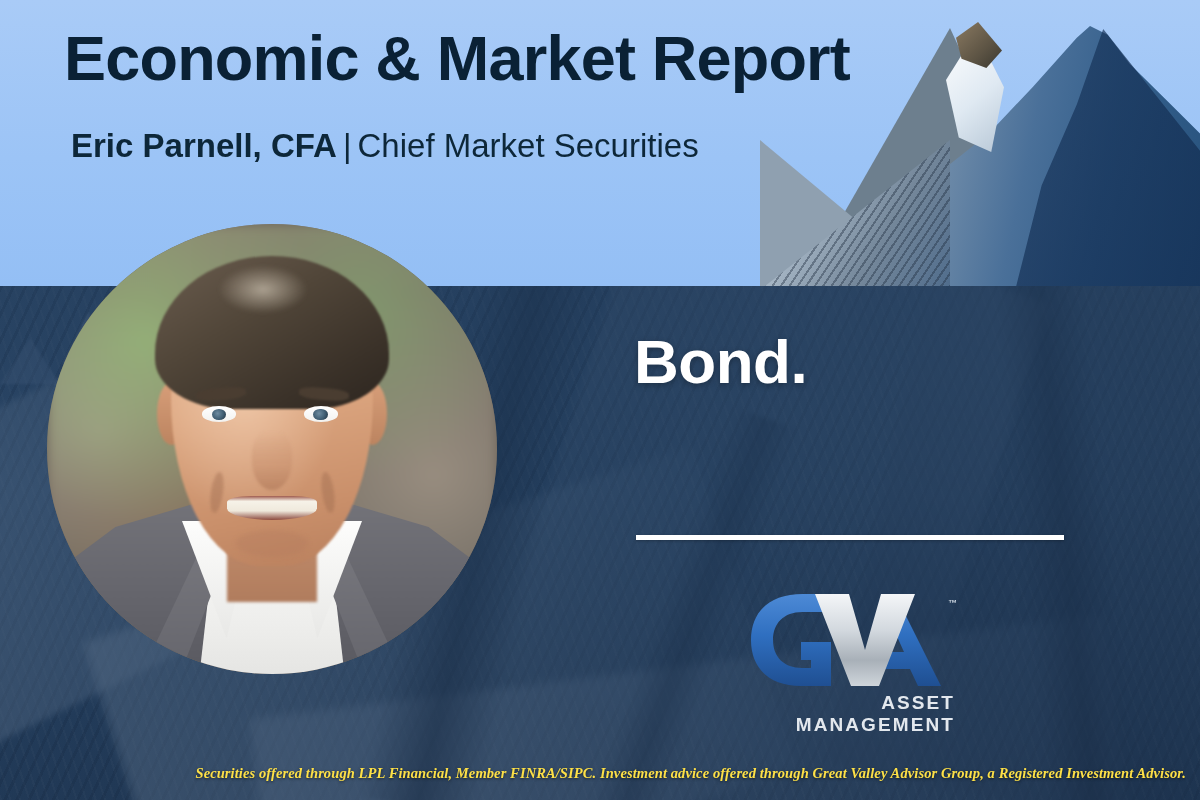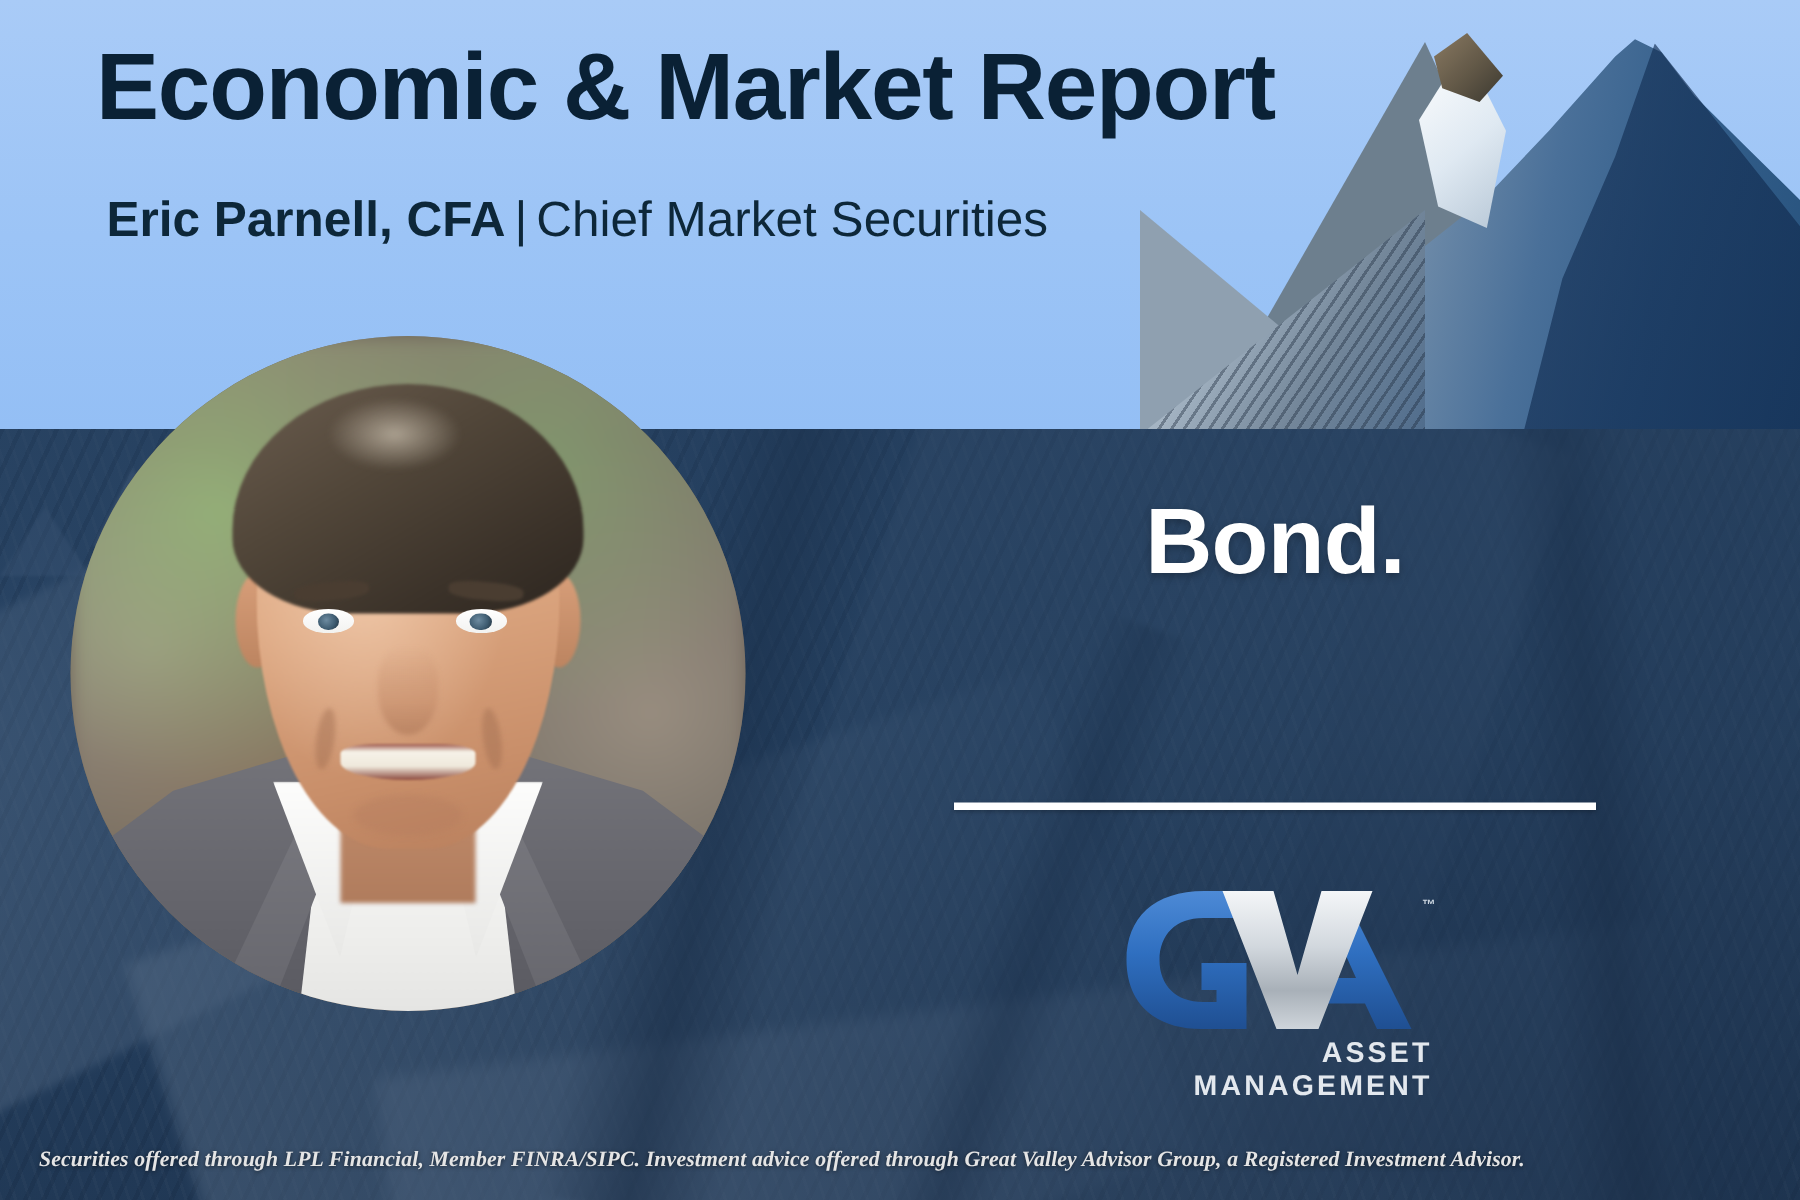--- a/index.html
+++ b/index.html
@@ -303,21 +303,20 @@
     font-size:33px; line-height:1;
     color:#0d2739; white-space:nowrap;
   }
   .byline .nm { font-weight:700;margin-left:31px; }
   .byline .sep { font-weight:300; padding:0 6px; }
   .byline .ttl { font-weight:400; }
 
   .headline {
     position:absolute; left:634px; top:330px;
     width:432px;
-    text-align:center;
     color:#ffffff;
     font-size:62px; font-weight:700; line-height:1.02;
     letter-spacing:-0.5px;
     text-shadow:0 2px 6px rgba(0,0,0,0.28);
   }
   .headline .l2 { display:block; }
 
   .rule {
     position:absolute; left:636px; top:535px;
     width:428px; height:5px; background:#ffffff;
@@ -334,27 +333,27 @@
   .logo-sub {
     position:absolute; left:0; top:100px; width:210px;
     text-align:right;
     font-size:19px; font-weight:600; letter-spacing:2.1px;
     color:#e3e8ee;
   }
 
   
   .disclaimer {
     position:absolute; left:0; right:0; top:765px;
-    text-align:left;
-    color:#e5e5e5;
+    text-align:right;
+    color:#fde047;
     font-family:"Liberation Serif", serif;
     font-style:italic; font-weight:700;
     font-size:14.5px; letter-spacing:0.1px;
     text-shadow:0 1px 3px rgba(0,0,0,0.55);
-    padding:0 26px;
+    padding:0 14px;
   }
 </style>
 </head>
 <body>
 
 <div class="banner">
 
   <div class="sky"></div>
 
   <div class="peak-wrap">

